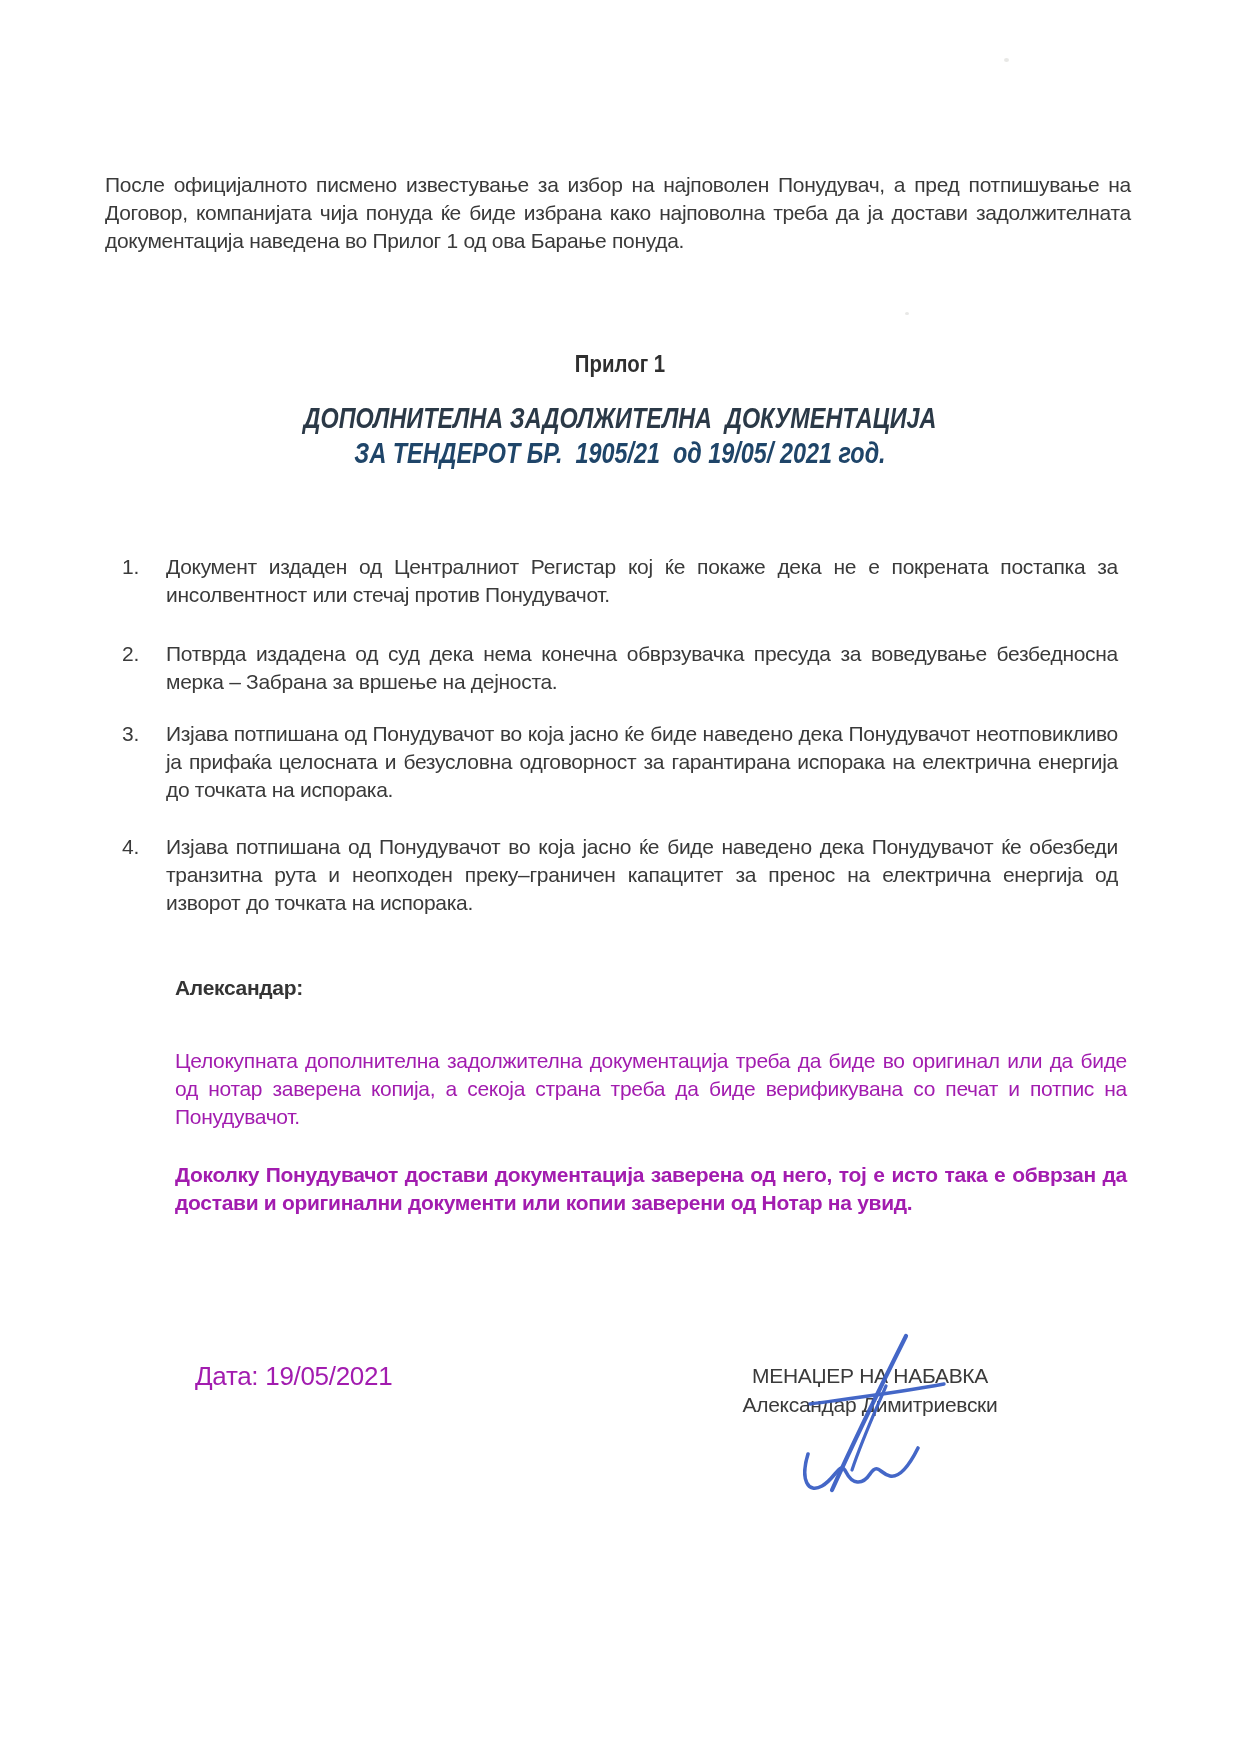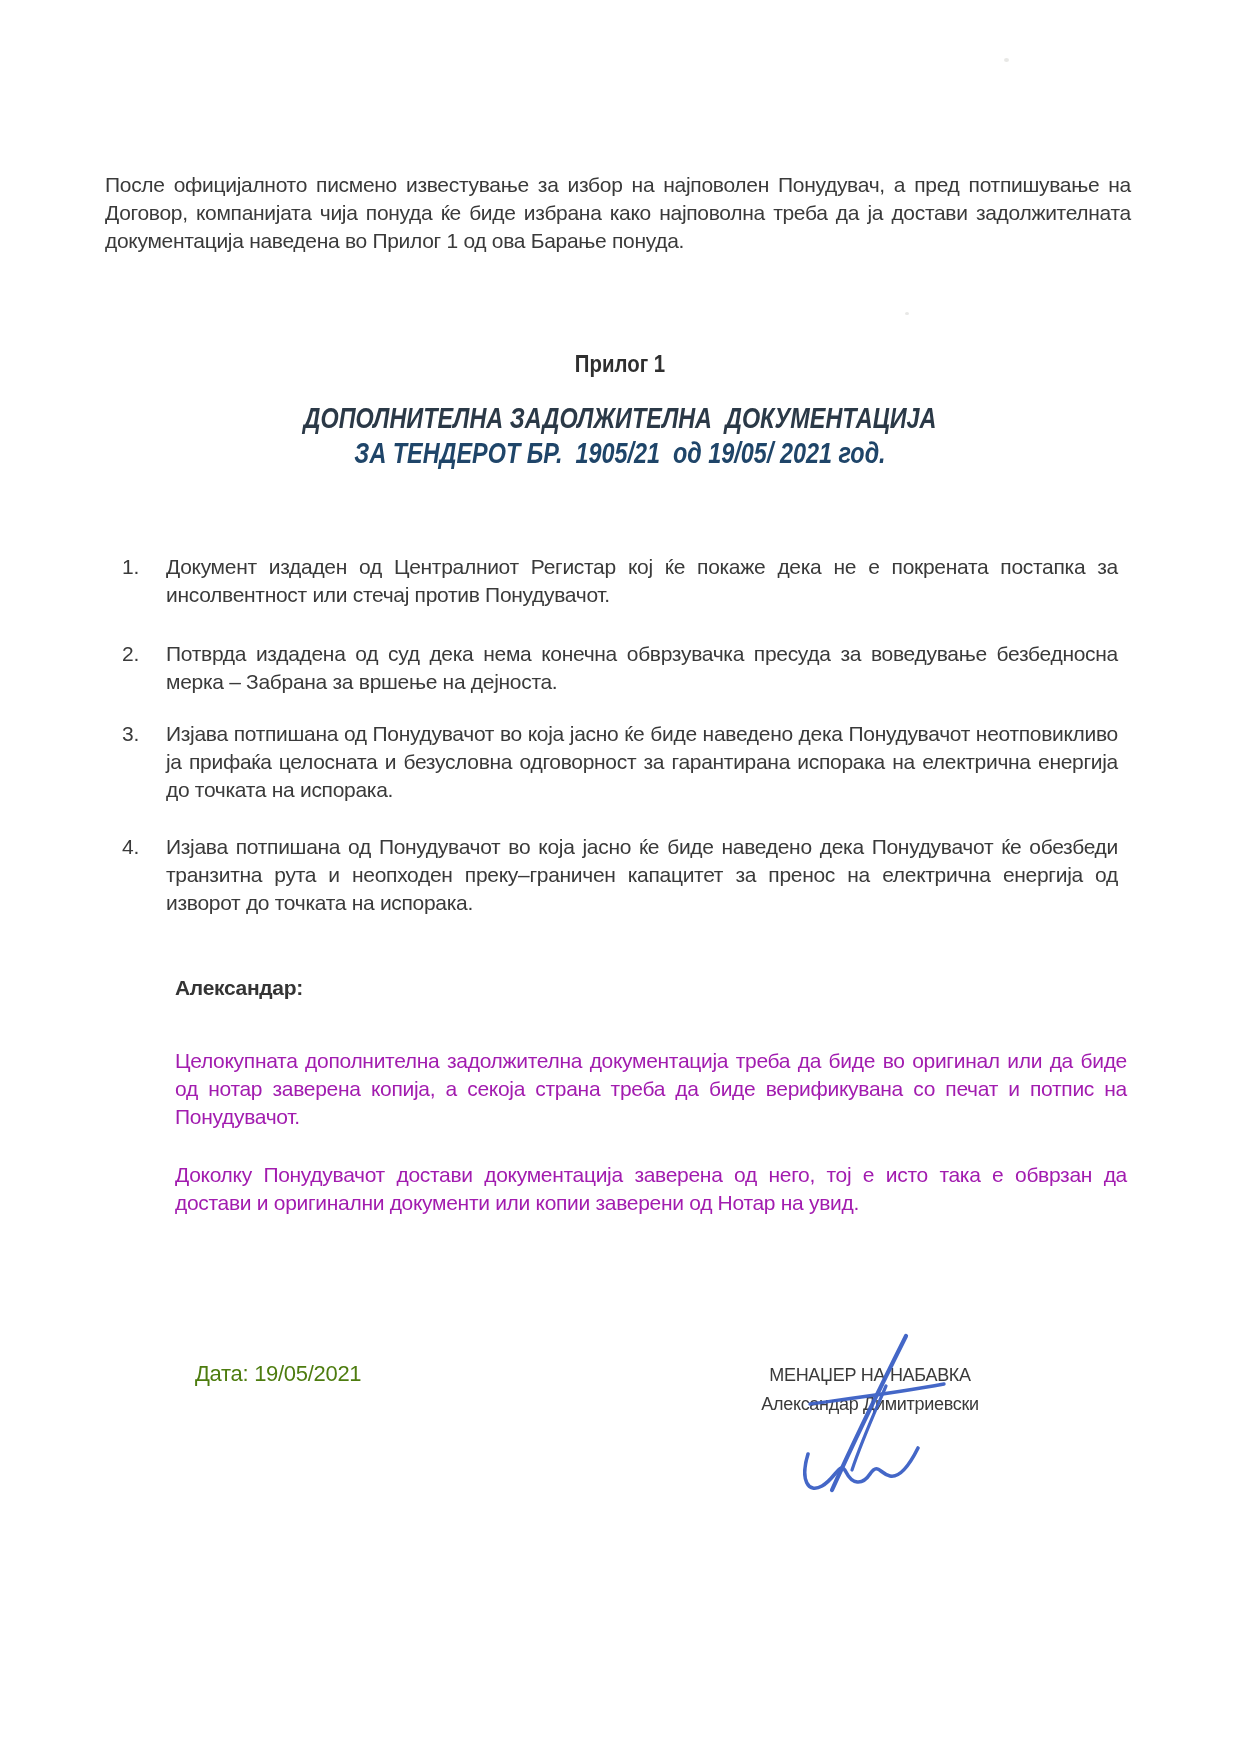--- a/index.html
+++ b/index.html
@@ -101,31 +101,31 @@
     line-height: 28px;
     letter-spacing: -0.3px;
     text-align: justify;
     text-align-last: left;
     color: #a21caf;
   }
   .date-label {
     position: absolute;
     left: 195px;
     top: 1361px;
-    font-size: 22px;
-    letter-spacing: -0.3px;
-    color: #4d7c0f;
+    font-size: 26px;
+    letter-spacing: -0.3px;
+    color: #a21caf;
   }
   .signer-block {
     position: absolute;
     left: 655px;
     top: 1361px;
     width: 430px;
     text-align: center;
-    font-size: 18px;
+    font-size: 21px;
     line-height: 29px;
     letter-spacing: -0.3px;
     color: #3a3a3a;
   }
   .signature-svg {
     position: absolute;
     left: 798px;
     top: 1322px;
     width: 150px;
     height: 185px;
@@ -175,21 +175,21 @@
 
   <div class="req-item" style="top:833px;">
     <span class="req-num">4.</span>
     <div class="req-text">Изјава потпишана од Понудувачот во која јасно ќе биде наведено дека Понудувачот ќе обезбеди транзитна рута и неопходен преку–граничен капацитет за пренос на електрична енергија од изворот до точката на испорака.</div>
   </div>
 
   <div class="note-heading">Александар:</div>
 
   <p class="note-para" style="top:1026px;">Целокупната дополнителна задолжителна документација треба да биде во оригинал или да биде од нотар заверена копија, а секоја страна треба да биде верификувана со печат и потпис на Понудувачот.</p>
 
-  <p class="note-para" style="top:1140px;">Доколку Понудувачот достави документација заверена од него, тој е исто така е обврзан да достави и оригинални документи или копии заверени од Нотар на увид.</p>
+  <p class="note-para" style="top:1140px;font-weight:bold;">Доколку Понудувачот достави документација заверена од него, тој е исто така е обврзан да достави и оригинални документи или копии заверени од Нотар на увид.</p>
 
 
   <div class="date-label">Дата: 19/05/2021</div>
 
   <div class="signer-block">
     <div>МЕНАЏЕР НА НАБАВКА</div>
     <div>Александар Димитриевски</div>
   </div>
 
   <svg class="signature-svg" viewBox="0 0 150 185" xmlns="http://www.w3.org/2000/svg">

